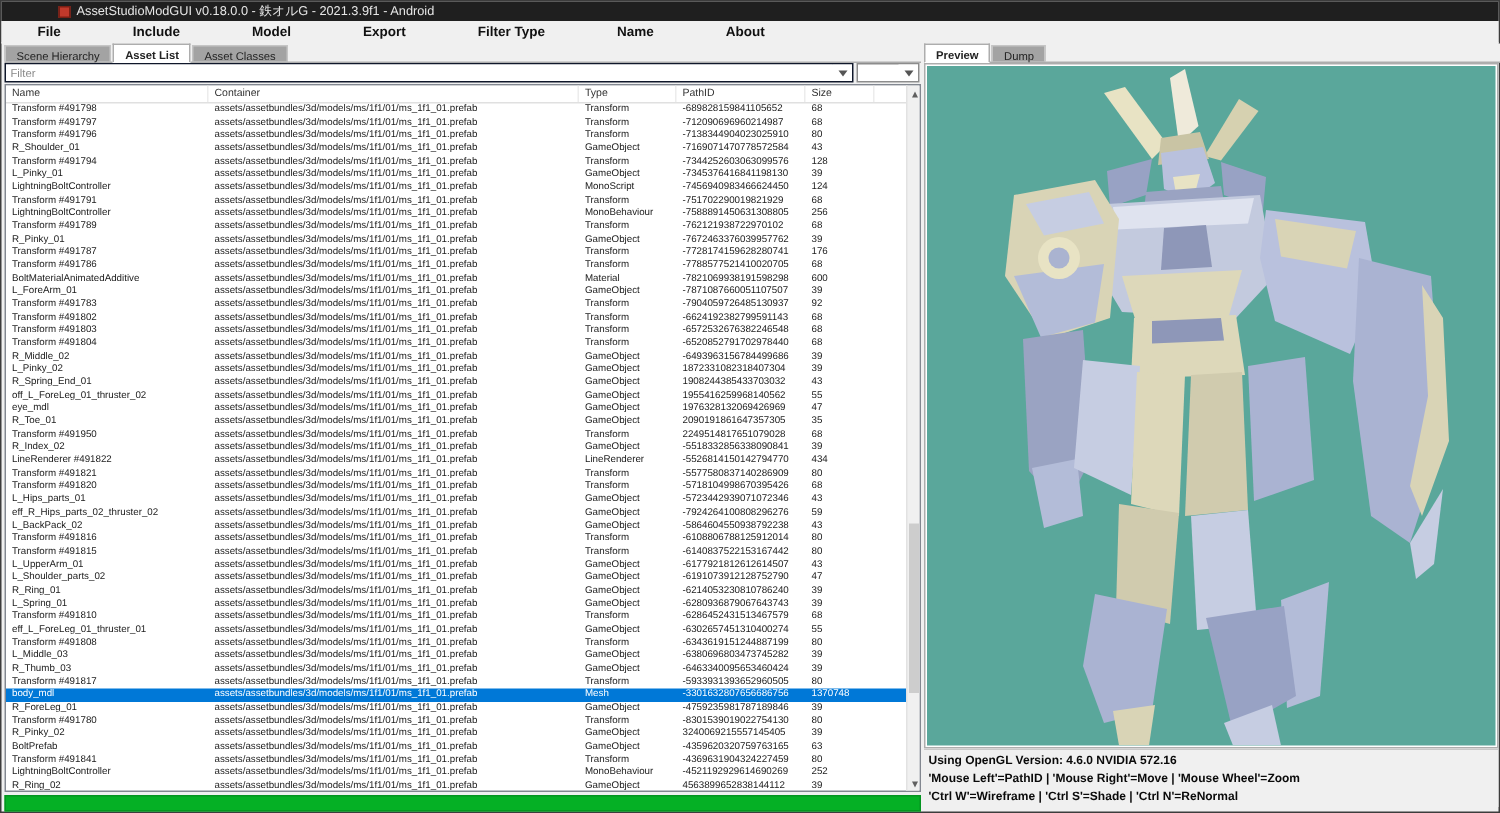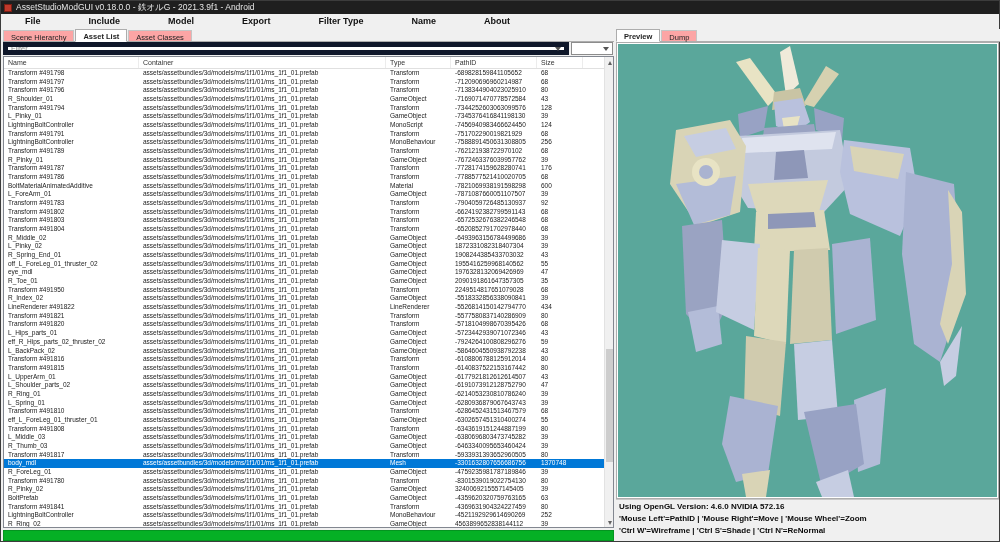--- a/index.html
+++ b/index.html
@@ -1,35 +1,35 @@
 <!DOCTYPE html>
 <html><head>
 <meta charset="utf-8">
 <style>
   * { margin:0; padding:0; box-sizing:border-box; }
   html,body { width:1000px; height:542px; font-family:"Liberation Sans","DejaVu Sans",sans-serif; background:#f0f0f0; overflow:hidden; }
   .window { position:absolute; left:0; top:0; width:1000px; height:542px; background:#f0f0f0; border:1px solid #3c3c3c; }
 
   
-  .titlebar { position:absolute; left:0; top:0; width:100%; height:13px; background:#1f1f1f; display:flex; align-items:center; }
+  .titlebar { position:absolute; left:0; top:0; width:100%; height:13px; background:#1f1f1f; display:flex; align-items:center;padding-left:35px; }
   .appicon { width:8px; height:8px; background:#c0392b; border:1px solid #7a1f14; margin:0 4px 0 3px; }
   .title { color:#e6e6e6; font-size:8.5px; white-space:nowrap; }
 
   
   .menubar { position:absolute; left:0; top:13px; width:100%; height:15px; background:#f0f0f0; display:flex; align-items:center; border-bottom:1px solid #f0f0f0; }
   .menu-item { font-size:9px; font-weight:bold; color:#111; padding:1px 24px; white-space:nowrap; }
 
   
   .tabstrip { position:absolute; display:flex; align-items:flex-end; border-bottom:1px solid #adadad; background:#f0f0f0; }
   .tabs-left { left:2px; top:28px; width:611px; height:13px; }
-  .tab { font-size:7.5px; color:#222; padding:2px 7px 1px 7px; background:#fca5a5; border:1px solid #c5c5c5; border-bottom:none; margin-right:1px; height:11px; white-space:nowrap; }
+  .tab { font-size:7.5px; color:#222; padding:2px 7px 1px 7px; background:#a3a3a3; border:1px solid #c5c5c5; border-bottom:none; margin-right:1px; height:11px; white-space:nowrap; }
   .tab.active { background:#ffffff; border-color:#adadad; height:13px; margin-bottom:-1px; border-bottom:1px solid #fff; font-weight:bold; }
 
   
-  .filter-combo { position:absolute; left:2px; top:41px; width:566px; height:13px; background:#fff; border:5px solid #0f172a; display:flex; }
+  .filter-combo { position:absolute; left:2px; top:41px; width:566px; height:13px; background:#fff; border:1px solid #0f172a; display:flex; }
   .filter-input { flex:1; border:none; outline:none; font-size:7.5px; padding:0 3px; color:#222; font-family:inherit; }
   .filter-input::placeholder { color:#8a8a8a; }
   .combo-btn { width:13px; height:100%; display:flex; align-items:center; justify-content:center; background:#fff; }
   .tri-down { width:0; height:0; border-left:3px solid transparent; border-right:3px solid transparent; border-top:4px solid #555; }
   .include-combo { position:absolute; left:570px; top:41px; width:42px; height:13px; background:#fff; border:1px solid #8c8c8c; display:flex; align-items:center; }
   .include-combo .val { flex:1; font-size:7.5px; padding-left:2px; color:#222;margin-top:48px; }
 
   
   .listview { position:absolute; left:2px; top:55px; width:611px; height:472px; background:#fff; border:1px solid #828790; overflow:hidden; }
   .lv-header { position:absolute; left:0; top:0; width:601px; height:12px; background:#fff; border-bottom:1px solid #e0e0e0; display:flex; }

